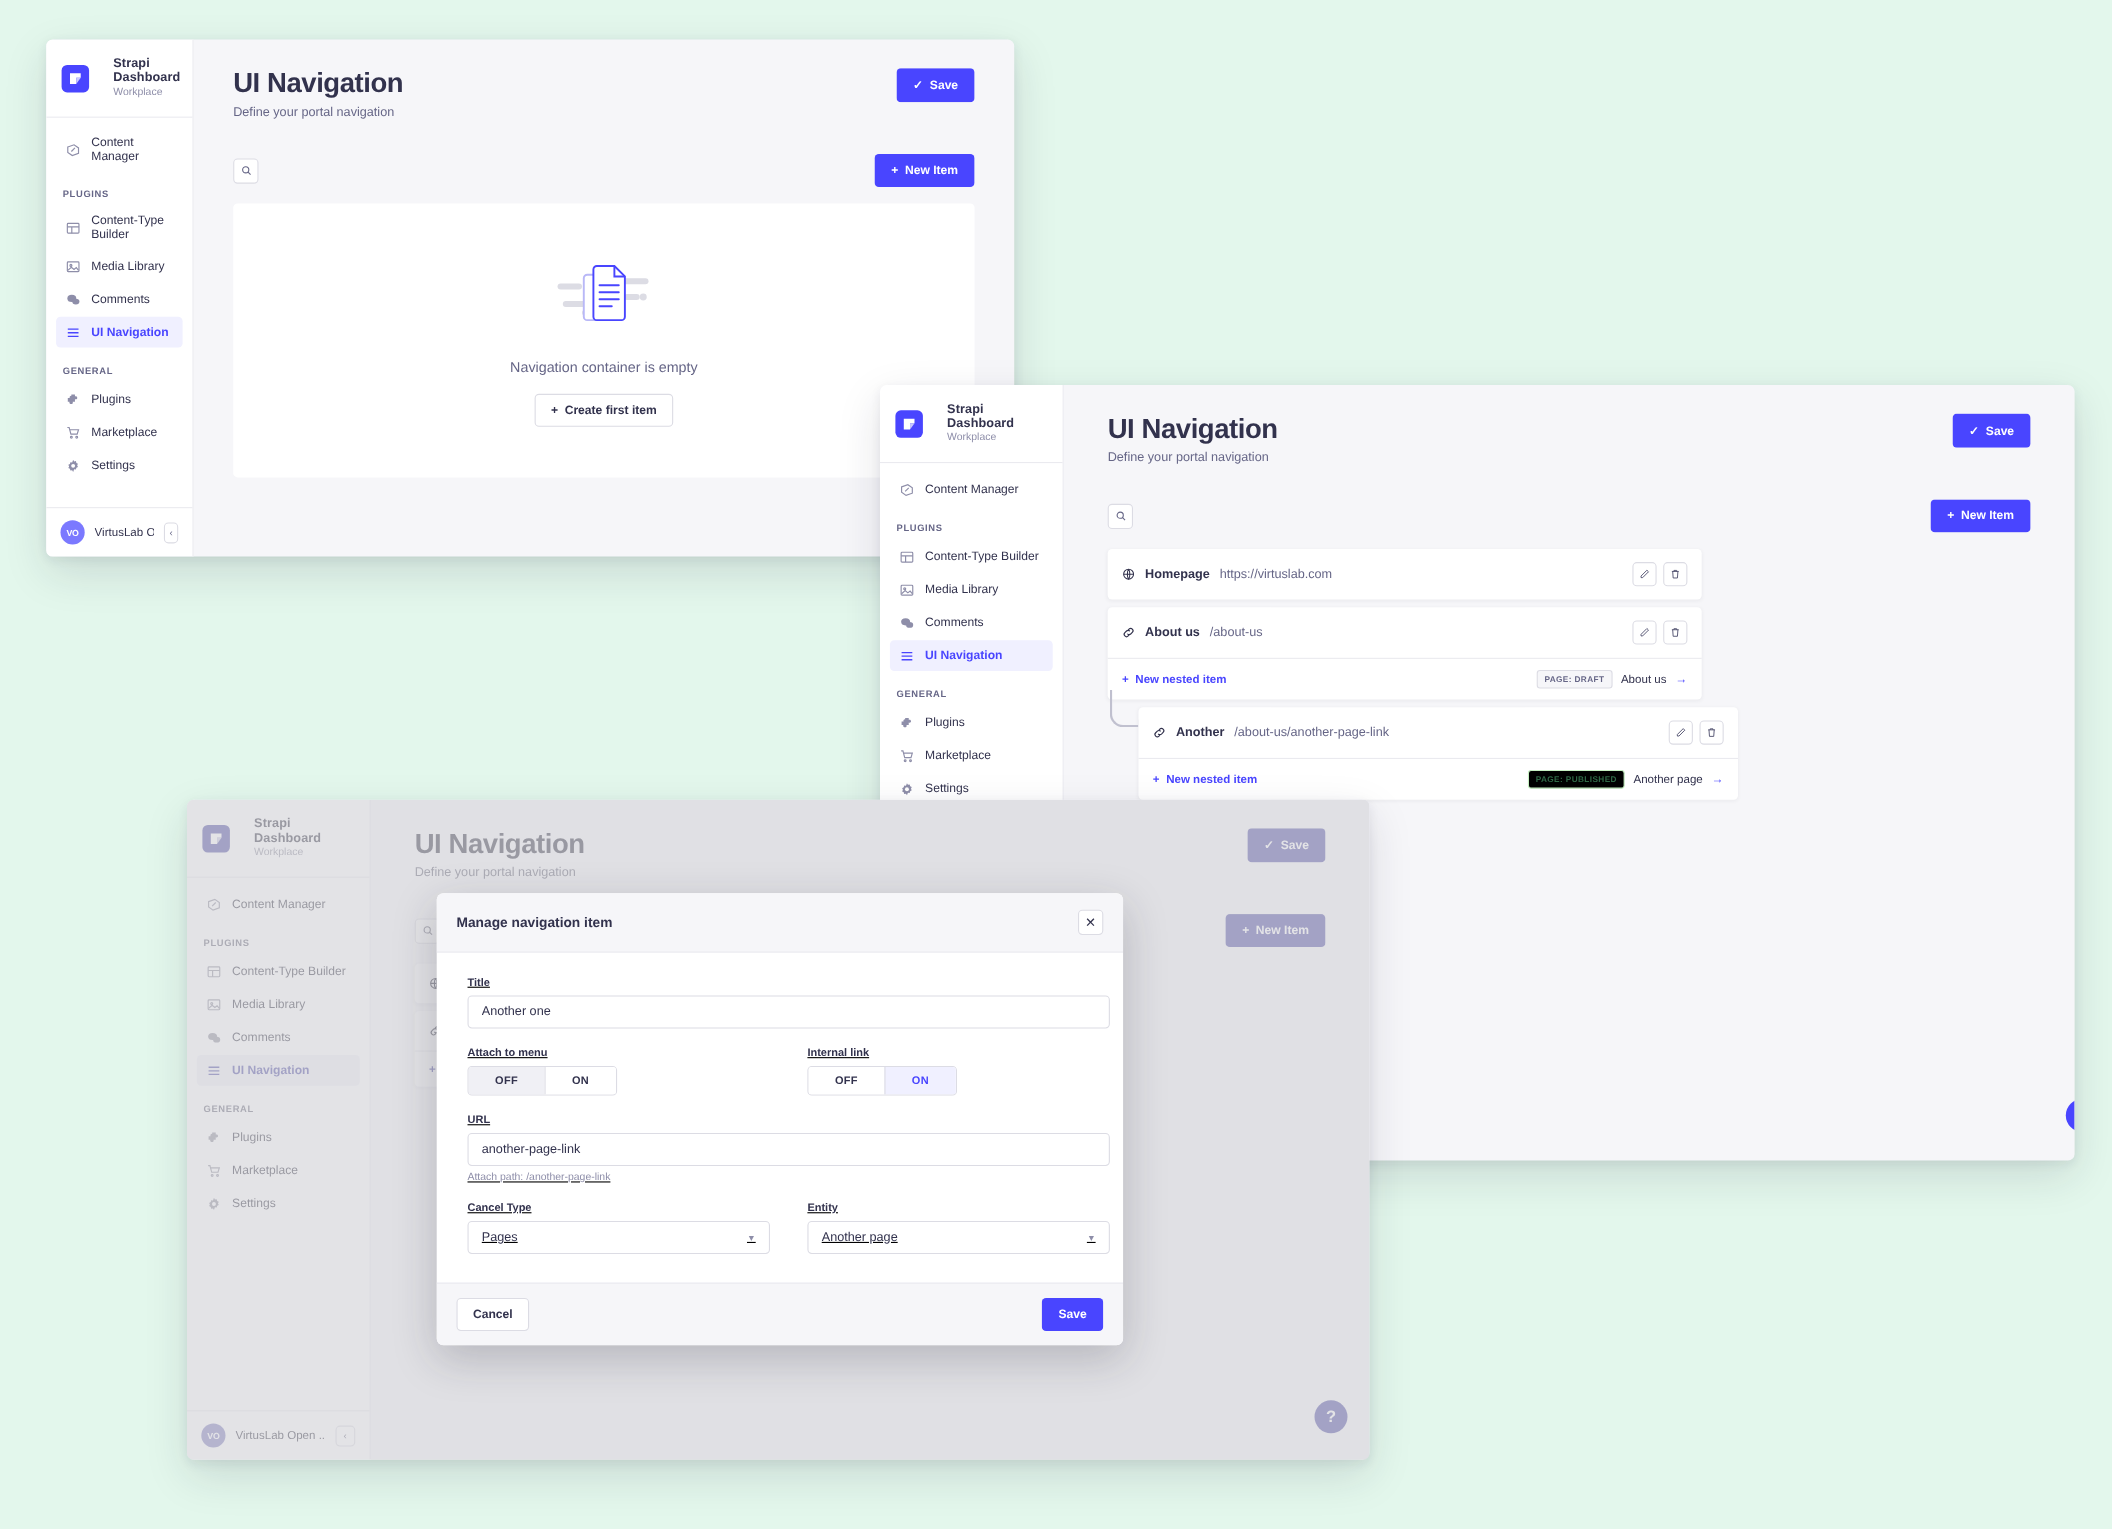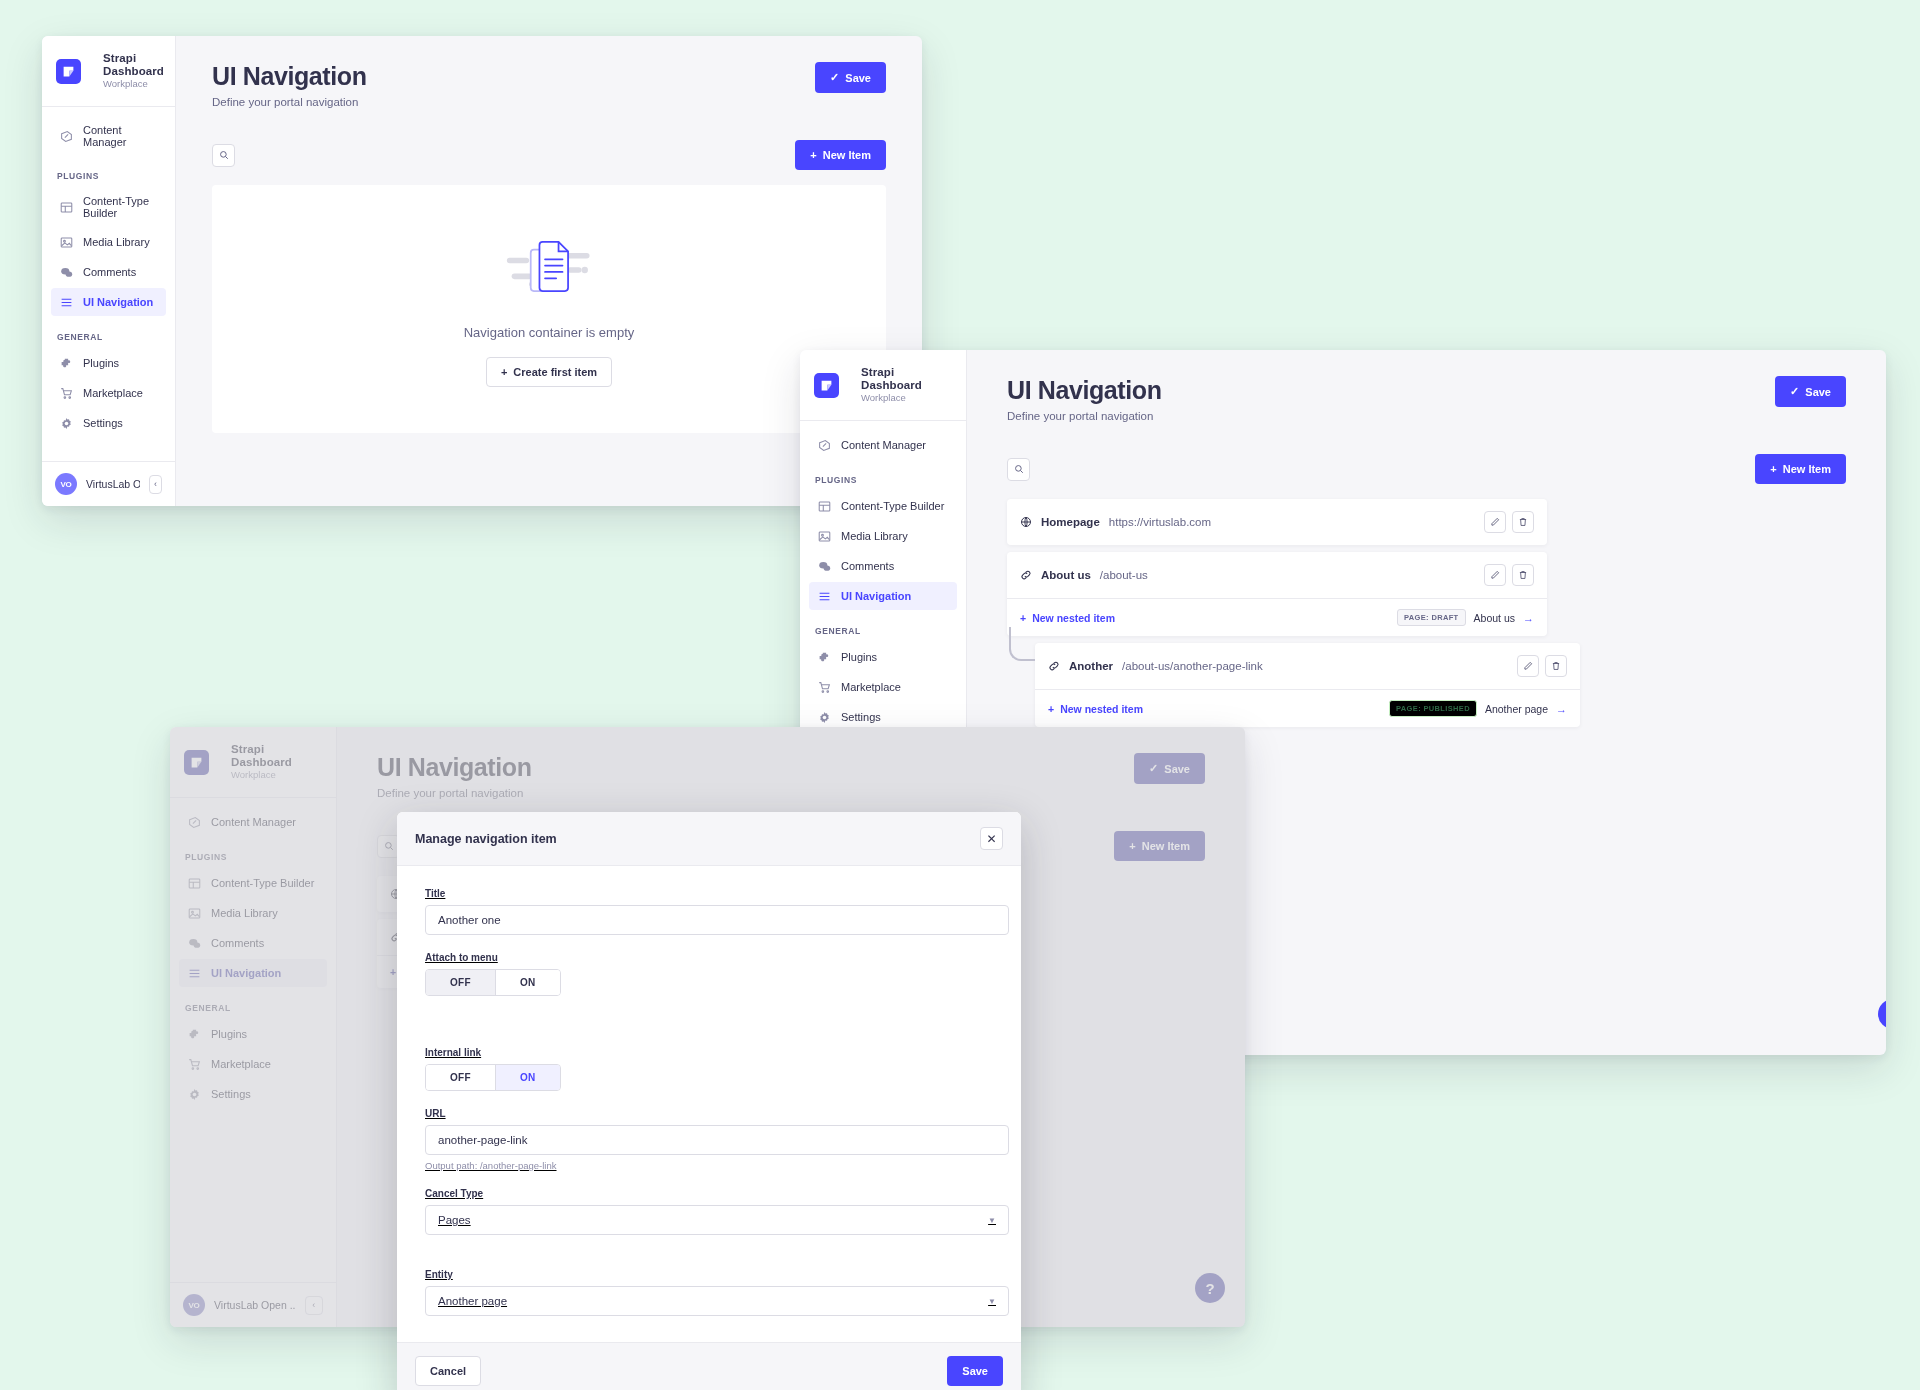--- a/index.html
+++ b/index.html
@@ -190,21 +190,21 @@
   }
   .modal-body { padding: 22px 12px 26px 28px; text-decoration: underline; }
   .field { margin-bottom: 17px; }
   .field-label { font-size: 10px; font-weight: 700; color: #32324d; margin-bottom: 6px; }
   .text-input {
     width: 100%; height: 30px; border: 1px solid #dcdce4; border-radius: 4px;
     background: #fff; padding: 0 12px; font-size: 11.5px; color: #32324d;
     font-family: "Liberation Sans", sans-serif;
   }
   .hint { font-size: 9.5px; color: #8e8ea9; margin-top: 5px; }
-  .two-col { display: flex; gap: 34px; flex-direction: column; }
+  .two-col { display: flex; gap: 34px; }
   .two-col > .field { flex: 1 1 0; }
 
   .seg { display: inline-flex; border: 1px solid #dcdce4; border-radius: 4px; overflow: hidden; }
   .seg-opt {
     padding: 7px 24px; font-size: 10px; font-weight: 700; color: #32324d;
     background: #fff; cursor: pointer; letter-spacing: .3px;
   }
   .seg-opt + .seg-opt { border-left: 1px solid #dcdce4; }
   .seg-opt.on { background: #f0f0ff; color: #4945ff; }
   .seg-opt.off-sel { background: #f0f0f5; color: #32324d; }
@@ -792,21 +792,21 @@
           <div class="seg">
             <div class="seg-opt">OFF</div>
             <div class="seg-opt on">ON</div>
           </div>
         </div>
       </div>
 
       <div class="field">
         <div class="field-label">URL</div>
         <input class="text-input" type="text" value="another-page-link" style="">
-        <div class="hint">Output path: /another-page-link</div>
+        <div class="hint">Attach path: /another-page-link</div>
       </div>
 
       <div class="two-col" style="margin-bottom:0;">
         <div class="field" style="margin-bottom:0;">
           <div class="field-label">Cancel Type</div>
           <div class="select">
             <span>Pages</span>
             <span class="caret">▼</span>
           </div>
         </div>

